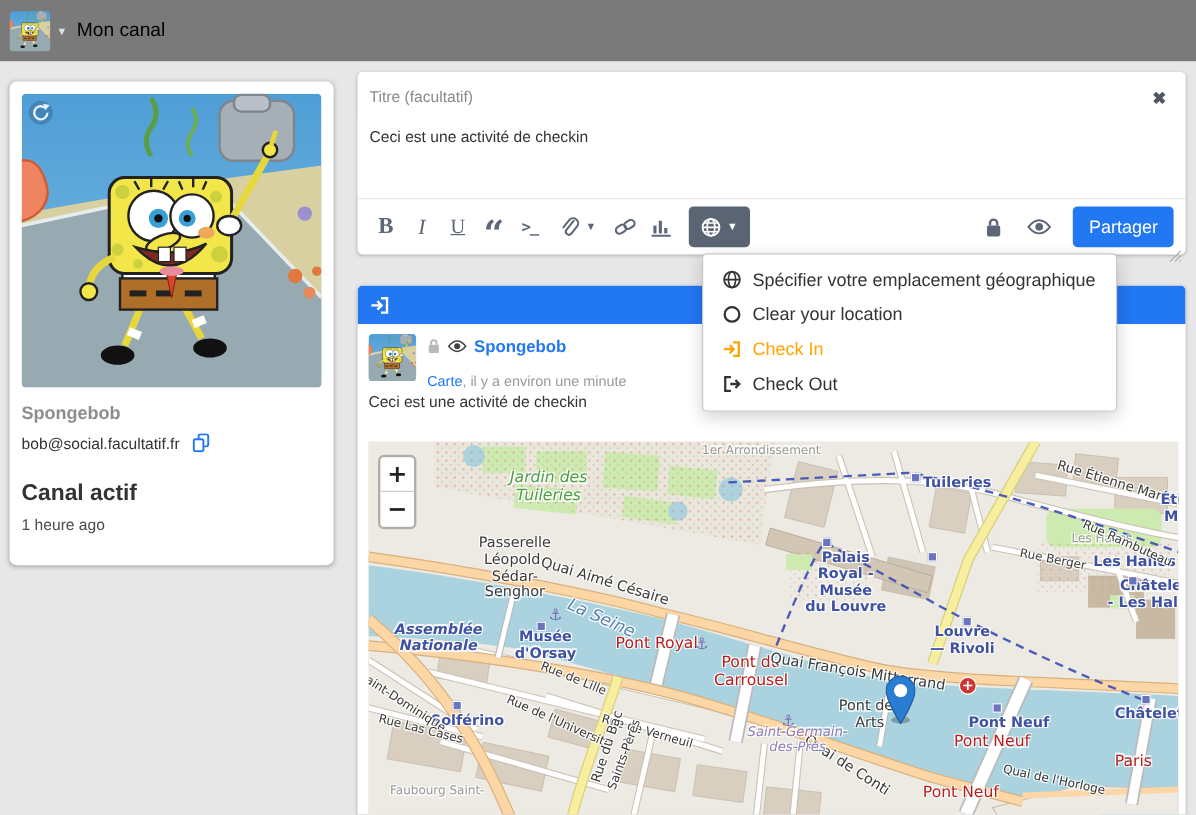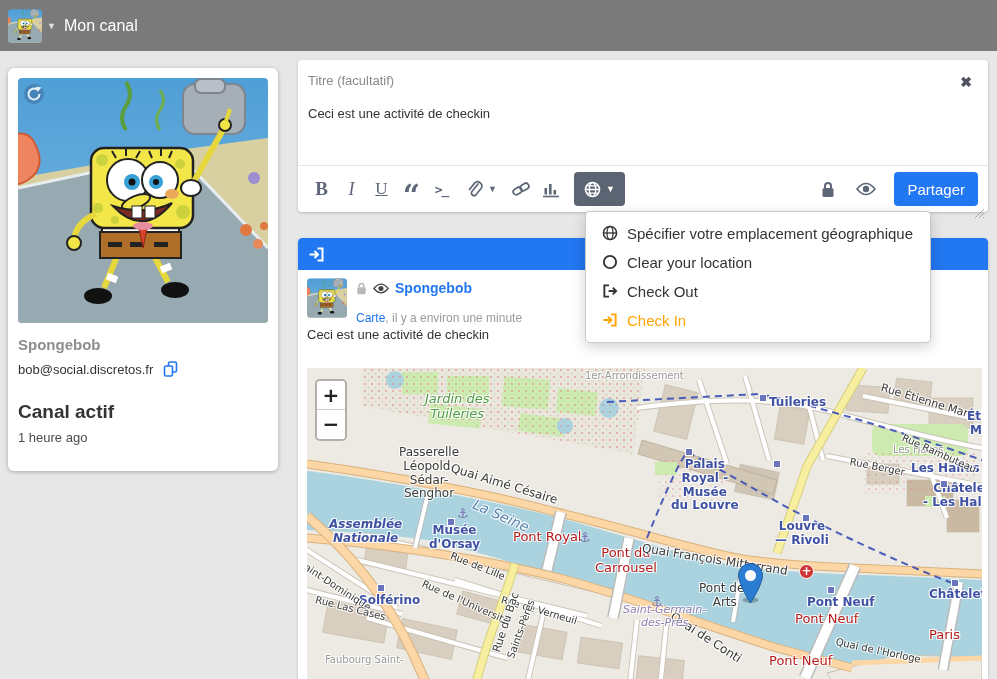--- a/index.html
+++ b/index.html
@@ -9,21 +9,21 @@
   *{margin:0;padding:0;box-sizing:border-box;}
   html,body{width:997px;height:679px;}
   body{position:relative;overflow:hidden;background:var(--pagebg);
        font-family:"Liberation Sans",sans-serif;color:#333;}
 
   
   .navbar{position:absolute;top:0;left:0;width:997px;height:51px;background:var(--navbar);
           display:flex;align-items:center;padding:0 8px;z-index:30;}
   .nav-avatar{width:34px;height:34px;border-radius:4px;overflow:hidden;flex:0 0 auto;cursor:pointer;}
   .nav-caret{color:#e2e2e2;font-size:9px;margin:0 8px 0 5px;cursor:pointer;}
-  .nav-title{color:#ffffff;font-size:16px;}
+  .nav-title{color:#000000;font-size:16px;}
 
   
   .profile-card{position:absolute;left:8px;top:68px;width:270px;background:#fff;border-radius:6px;
                 box-shadow:0 1px 4px rgba(0,0,0,.28);padding:10px 10px 26px;}
   .profile-img{width:250px;height:245px;border-radius:4px;overflow:hidden;position:relative;}
   .profile-img svg{display:block;}
   .refresh-badge{position:absolute;top:5px;left:5px;width:22px;height:22px;opacity:.85;}
   .profile-name{margin-top:13px;color:#8d8d8d;font-weight:bold;font-size:15px;}
   .profile-addr{margin-top:8px;font-size:13px;color:#333;display:flex;align-items:center;gap:10px;}
   .copy-btn{cursor:pointer;display:inline-flex;}
@@ -192,21 +192,21 @@
         <use href="#sb-scene"></use>
       </svg>
     <svg class="refresh-badge" viewBox="0 0 22 22">
       <circle cx="11" cy="11" r="10" fill="rgba(40,70,110,.35)"></circle>
       <path d="M16.5,11 a5.5,5.5 0 1 1 -2.2,-4.4" fill="none" stroke="#fff" stroke-width="2"></path>
       <polygon points="13,3.5 18.5,4.5 14.5,9" fill="#fff"></polygon>
     </svg>
   </div>
   <div class="profile-name">Spongebob</div>
   <div class="profile-addr">
-    <span>bob@social.discretos.fr</span>
+    <span>bob@social.facultatif.fr</span>
     <span class="copy-btn">
       <svg width="15" height="16" viewBox="0 0 15 16">
         <rect x="5.5" y="1" width="8" height="10" rx="1.5" fill="#fff" stroke="var(--accent)" stroke-width="1.6"></rect>
         <rect x="1.5" y="5" width="8" height="10" rx="1.5" fill="#fff" stroke="var(--accent)" stroke-width="1.6"></rect>
       </svg>
     </span>
   </div>
   <div class="profile-status-label">Canal actif</div>
   <div class="profile-status-time">1 heure ago</div>
 </aside>
@@ -277,33 +277,33 @@
       <path d="M1.8,8.5 h13.4" stroke="currentColor" stroke-width="1.4"></path>
     </svg>
     <span>Spécifier votre emplacement géographique</span>
   </div>
   <div class="menu-item">
     <svg width="16" height="16" viewBox="0 0 17 17">
       <circle cx="8.5" cy="8.5" r="6.5" fill="none" stroke="currentColor" stroke-width="2"></circle>
     </svg>
     <span>Clear your location</span>
   </div>
+  <div class="menu-item checkin">
+    <svg width="16" height="16" viewBox="0 0 17 17">
+      <path d="M9.5,2.5 h5 v12 h-5" fill="none" stroke="currentColor" stroke-width="2"></path>
+      <path d="M1.5,8.5 h8 M6.5,5 l3.5,3.5 -3.5,3.5" fill="none" stroke="currentColor" stroke-width="2"></path>
+    </svg>
+    <span>Check In</span>
+  </div>
   <div class="menu-item">
     <svg width="16" height="16" viewBox="0 0 17 17">
       <path d="M7.5,2.5 h-5 v12 h5" fill="none" stroke="currentColor" stroke-width="2"></path>
       <path d="M7,8.5 h8 M11.5,5 l3.5,3.5 -3.5,3.5" fill="none" stroke="currentColor" stroke-width="2"></path>
     </svg>
     <span>Check Out</span>
-  </div>
-  <div class="menu-item checkin">
-    <svg width="16" height="16" viewBox="0 0 17 17">
-      <path d="M9.5,2.5 h5 v12 h-5" fill="none" stroke="currentColor" stroke-width="2"></path>
-      <path d="M1.5,8.5 h8 M6.5,5 l3.5,3.5 -3.5,3.5" fill="none" stroke="currentColor" stroke-width="2"></path>
-    </svg>
-    <span>Check In</span>
   </div>
 </nav>
 
 <article class="post-card">
   <div class="post-bar">
     <svg width="17" height="17" viewBox="0 0 17 17">
       <path d="M9.5,2.5 h5 v12 h-5" fill="none" stroke="#fff" stroke-width="2"></path>
       <path d="M1.5,8.5 h8 M6.5,5 l3.5,3.5 -3.5,3.5" fill="none" stroke="#fff" stroke-width="2"></path>
     </svg>
   </div>

